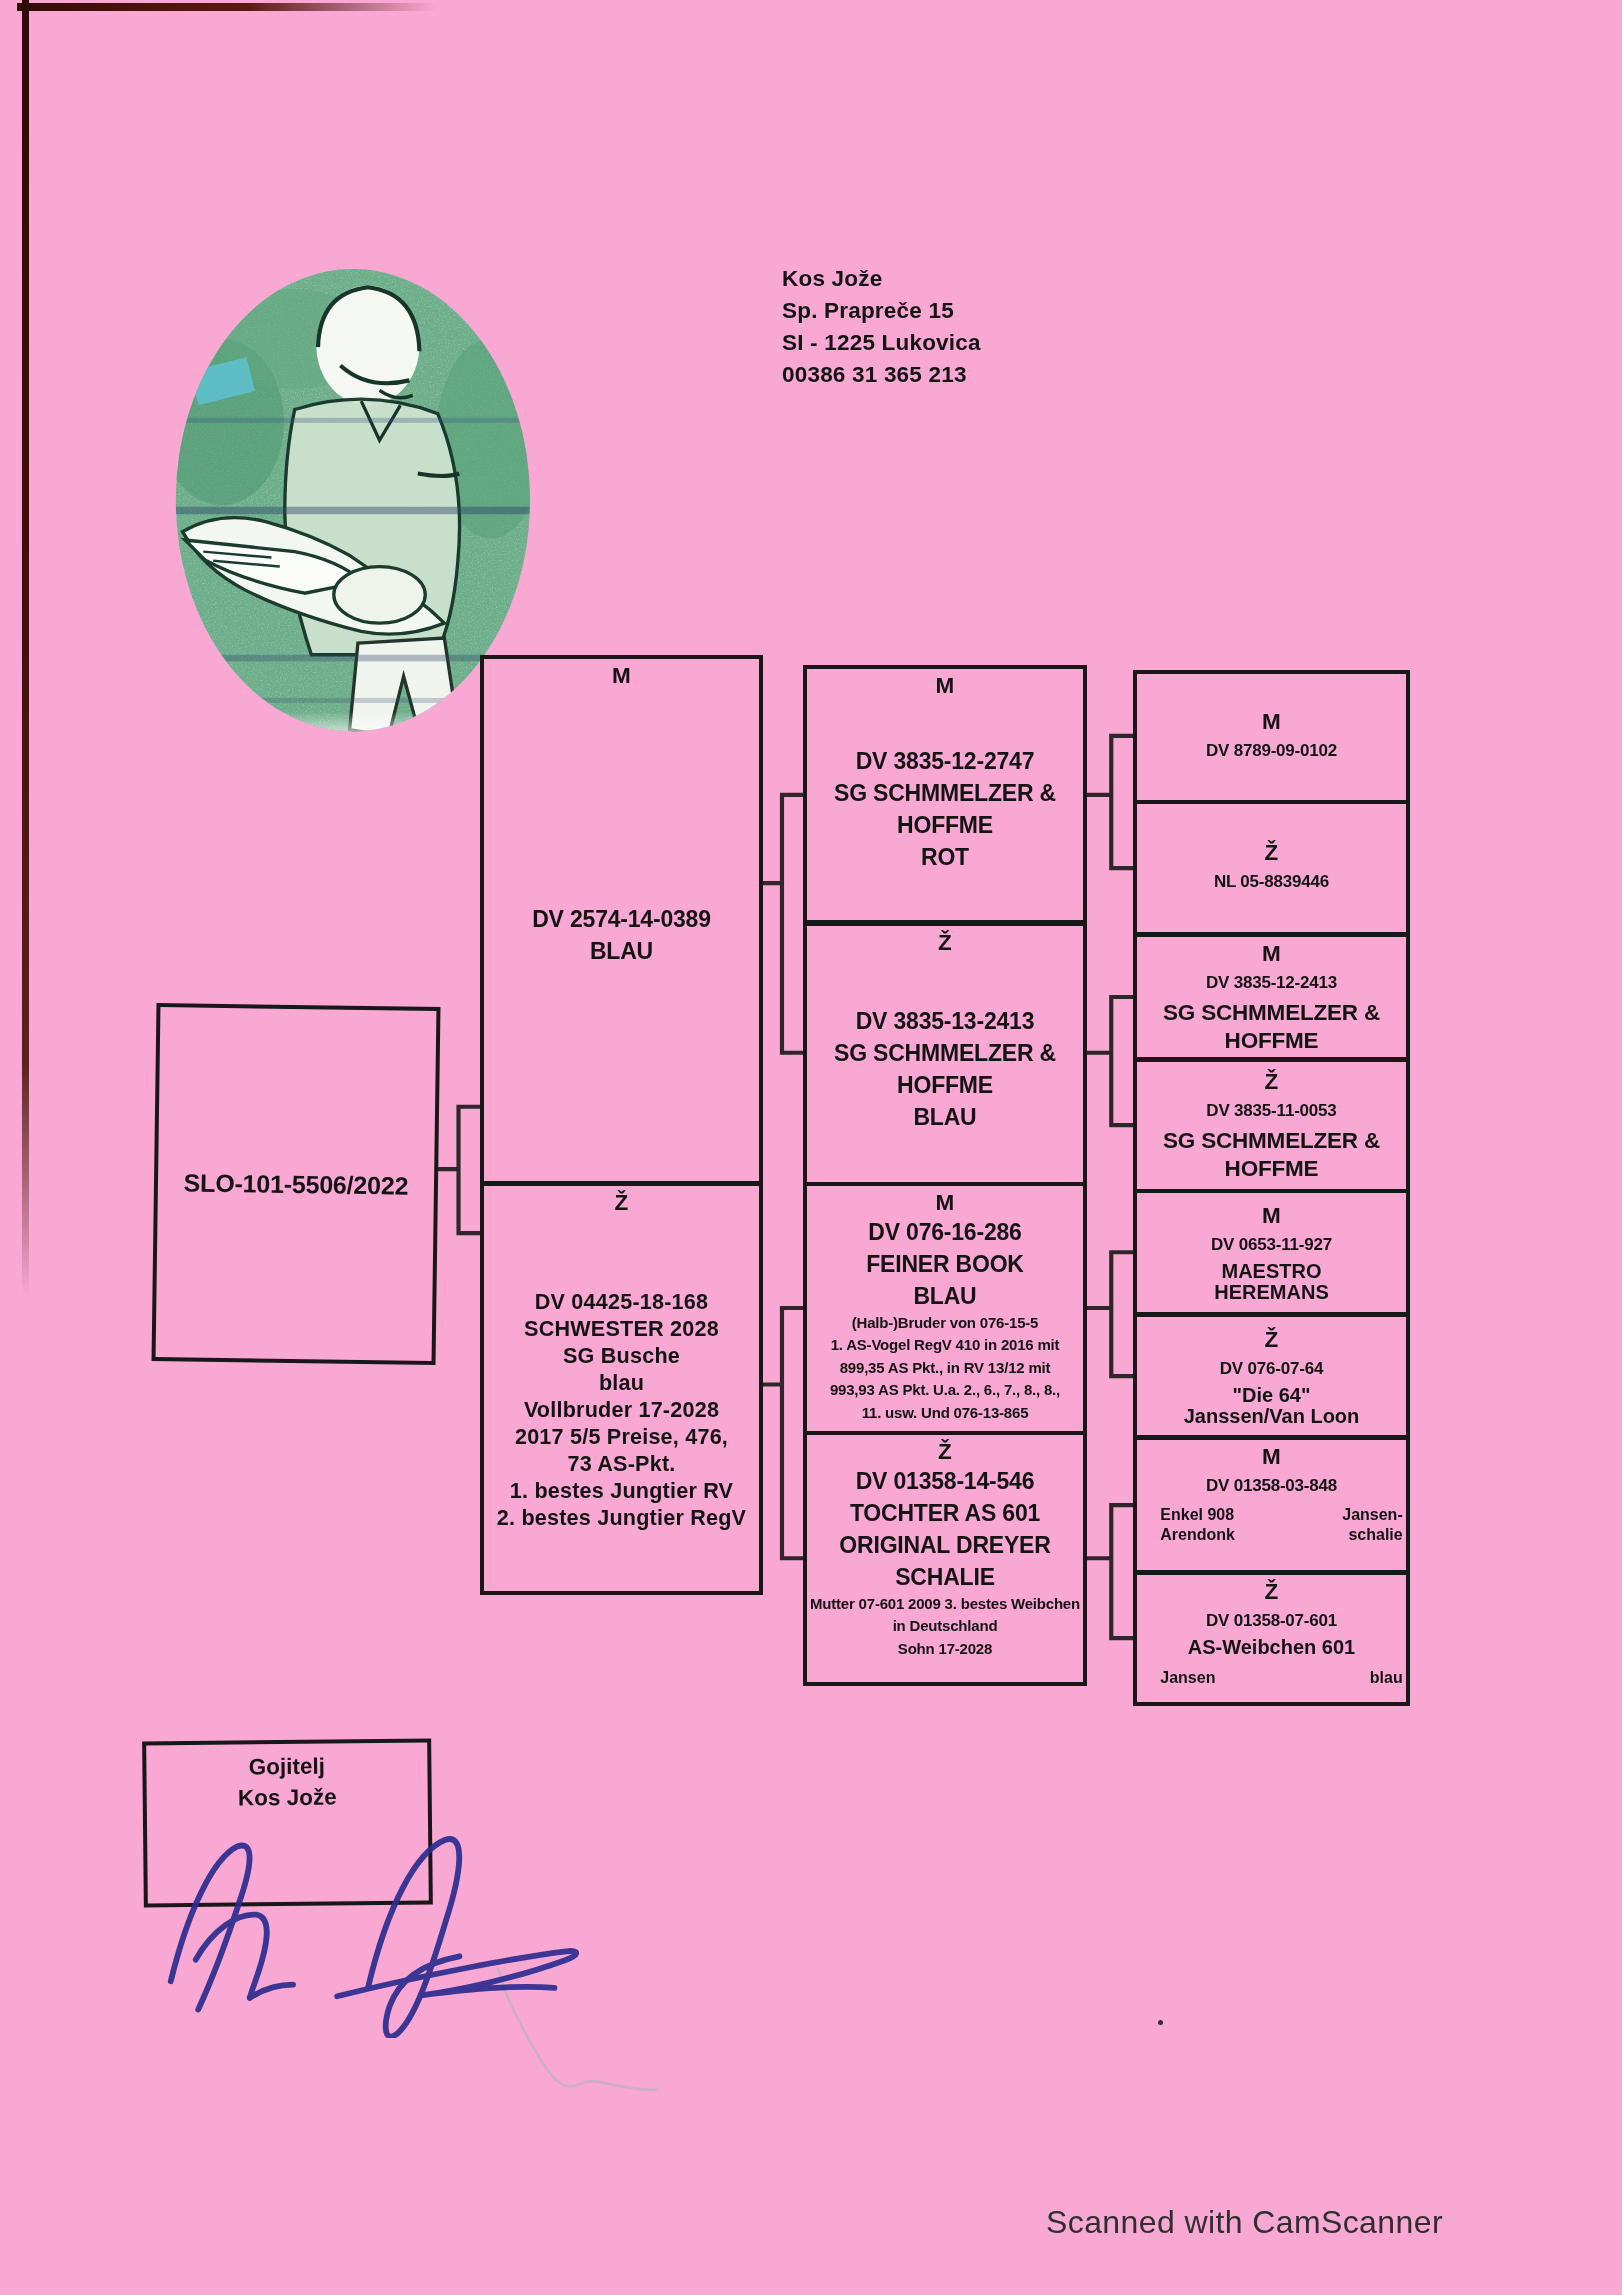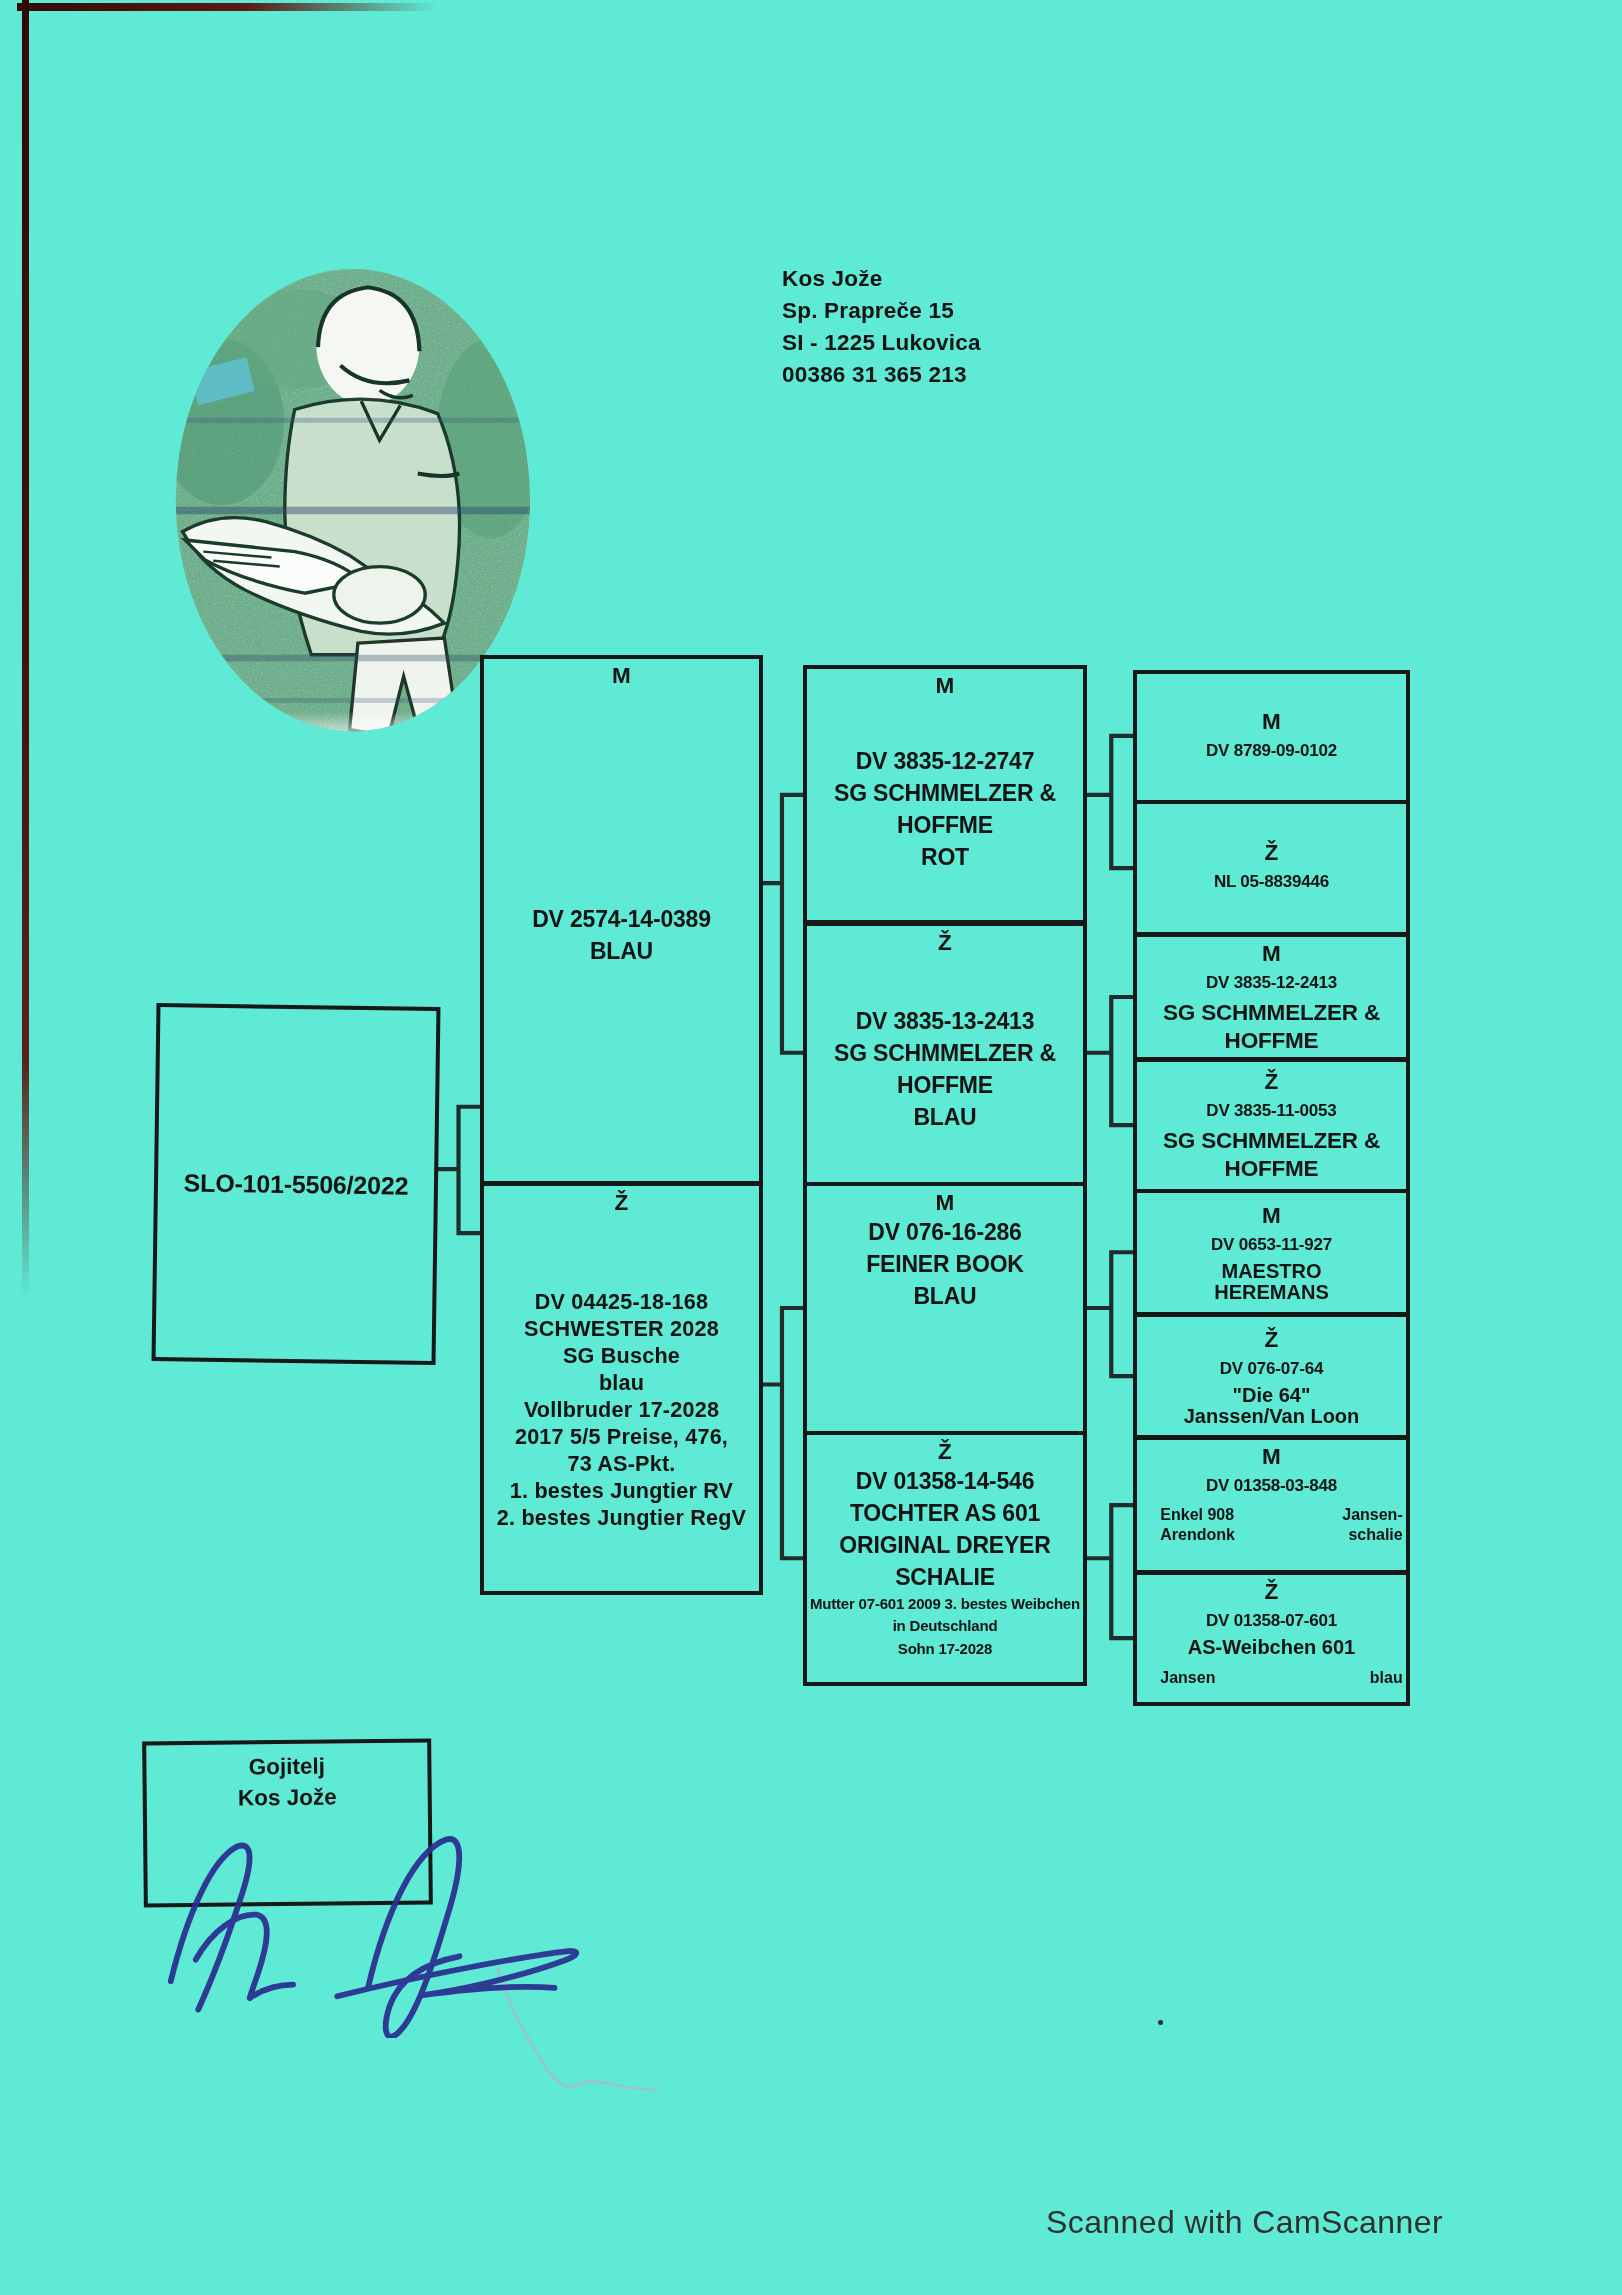--- a/index.html
+++ b/index.html
@@ -1,17 +1,17 @@
 <!DOCTYPE html>
 <html style="font-size:13.3px"><head>
 <meta charset="utf-8">
 <style>
   html,body{margin:0;padding:0;background:#e8e8e8;}
   .page{
-    position:relative;width:1623px;height:2295px;background:#5eead4;overflow:hidden;
+    position:relative;width:1623px;height:2295px;background:#f9a8d4;overflow:hidden;
     font-family:"Liberation Sans",sans-serif;color:#141414;margin:0 auto;
   }
   .abs{position:absolute;}
   
   .box{
     position:absolute;box-sizing:border-box;border:4.2px solid #181818;background:transparent;
     display:flex;flex-direction:column;text-align:center;font-weight:700;color:#141414;
   }
   .sex{font-size:22.5px;line-height:27px;padding-top:2.5px;flex:0 0 auto;letter-spacing:0.4px;}
   .fillcenter{flex:1 1 auto;display:flex;flex-direction:column;justify-content:center;}
@@ -162,20 +162,27 @@
       </div>
   </div>
 
   <div class="box" style="left:803px;top:1182px;width:284px;height:253px;">
     <div class="sex">M</div>
     <div>
         <div class="mline">DV 076-16-286</div>
         <div class="mline">FEINER BOOK</div>
         <div class="mline">BLAU</div>
       </div>
+    <div>
+        <div class="sline">(Halb-)Bruder von 076-15-5</div>
+        <div class="sline">1. AS-Vogel RegV 410 in 2016 mit</div>
+        <div class="sline">899,35 AS Pkt., in RV 13/12 mit</div>
+        <div class="sline">993,93 AS Pkt. U.a. 2., 6., 7., 8., 8.,</div>
+        <div class="sline">11. usw. Und 076-13-865</div>
+      </div>
   </div>
 
   <div class="box" style="left:803px;top:1431px;width:284px;height:255px;">
     <div class="sex">Ž</div>
     <div>
         <div class="mline">DV 01358-14-546</div>
         <div class="mline">TOCHTER AS 601</div>
         <div class="mline">ORIGINAL DREYER</div>
         <div class="mline">SCHALIE</div>
       </div>

